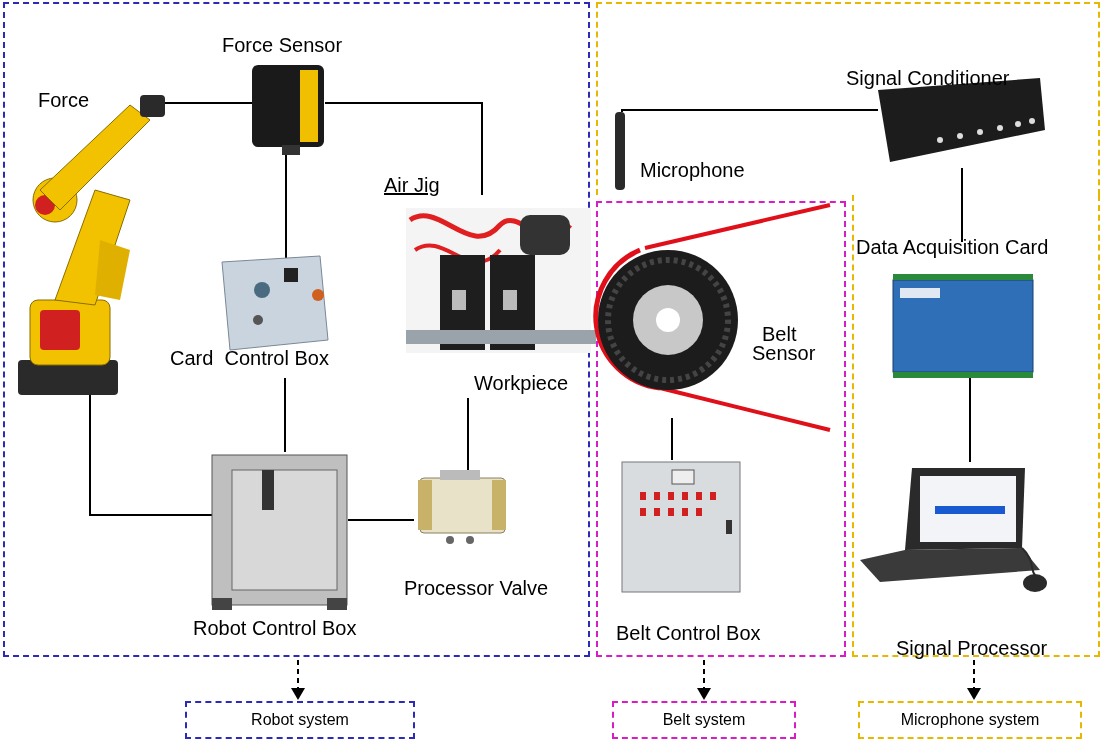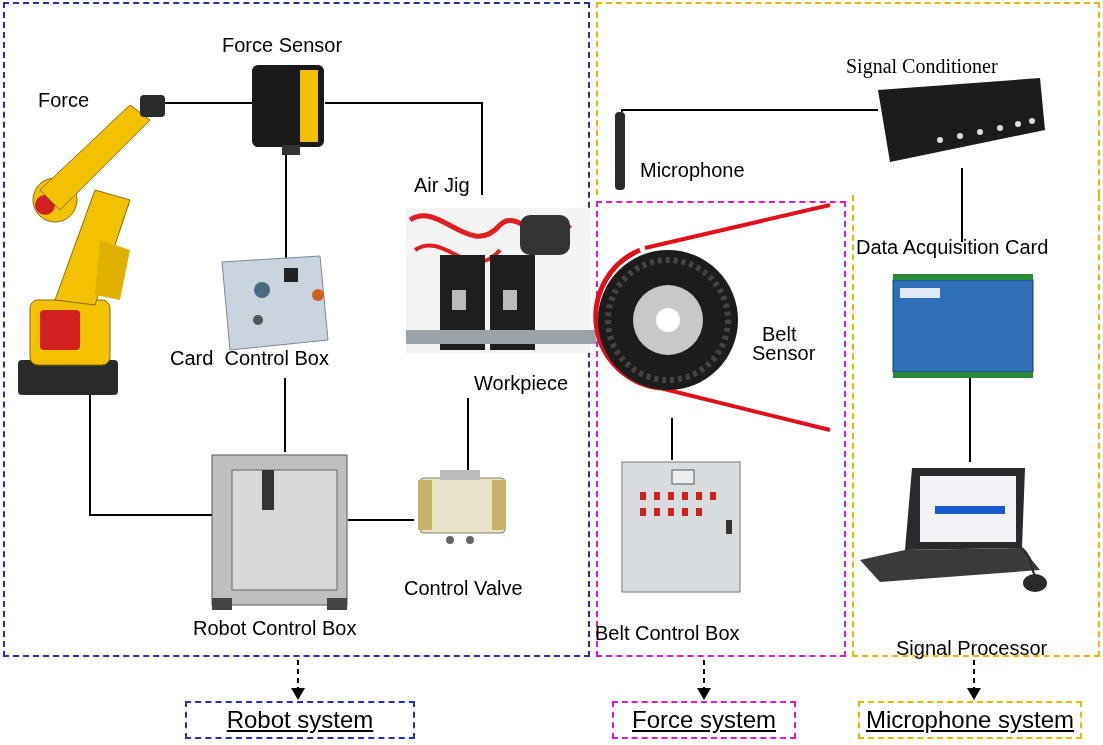--- a/index.html
+++ b/index.html
@@ -4,21 +4,21 @@
 <style>
   html, body { margin: 0; padding: 0; background: #ffffff; }
   body { width: 1103px; height: 745px; position: relative; overflow: hidden;
          font-family: "Liberation Sans", sans-serif; color: #000; }
   .label { position: absolute; font-size: 20px; white-space: nowrap; line-height: 1; }
   .box { position: absolute; box-sizing: border-box; }
   .blue { border: 2px dashed #2b2bb8; }
   .yellow { border: 2px dashed #e8b800; }
   .magenta { border: 2px dashed #d81cc8; }
   svg { position: absolute; left: 0; top: 0; }
-  .cap { position: absolute; font-size: 24px; text-align: center; line-height: 34px; box-sizing: border-box; text-decoration: underline; }
+  .cap { position: absolute; font-size: 16px; text-align: center; line-height: 34px; box-sizing: border-box; }
 </style>
 </head>
 <body>
 
 <div class="box blue" style="left:3px;top:2px;width:587px;height:655px;"></div>
 <div class="box yellow" style="left:596px;top:2px;width:504px;height:193px;border-bottom:none;"></div>
 <div class="box yellow" style="left:852px;top:195px;width:248px;height:462px;border-top:none;"></div>
 <div class="box magenta" style="left:596px;top:201px;width:250px;height:456px;"></div>
 
 <svg width="1103" height="745">
@@ -170,28 +170,28 @@
     <polygon points="697,688 711,688 704,700" fill="#000"></polygon>
   </g>
   <g>
     <line x1="974" y1="660" x2="974" y2="690" stroke="#000" stroke-width="2" stroke-dasharray="5 4"></line>
     <polygon points="967,688 981,688 974,700" fill="#000"></polygon>
   </g>
 </svg>
 
 <div class="label" style="left:222px;top:35px;">Force Sensor</div>
 <div class="label" style="left:38px;top:90px;">Force</div>
-<div class="label" style="left:414px;top:175px;">Air Jig</div>
+<div class="label" style="left:384px;top:175px;text-decoration:underline;">Air Jig</div>
 <div class="label" style="left:170px;top:348px;white-space:pre;">Card  Control Box</div>
 <div class="label" style="left:474px;top:373px;">Workpiece</div>
-<div class="label" style="left:404px;top:578px;">Control Valve</div>
+<div class="label" style="left:404px;top:578px;">Processor Valve</div>
 <div class="label" style="left:160px;top:618px;margin-left:33px;">Robot Control Box</div>
 <div class="label" style="left:640px;top:160px;">Microphone</div>
-<div class="label" style="left:846px;top:56px;font-family:Liberation Serif, serif;">Signal Conditioner</div>
+<div class="label" style="left:846px;top:68px;">Signal Conditioner</div>
 <div class="label" style="left:856px;top:237px;">Data Acquisition Card</div>
 <div class="label" style="left:762px;top:324px;">Belt</div>
 <div class="label" style="left:752px;top:343px;">Sensor</div>
-<div class="label" style="left:595px;top:623px;">Belt Control Box</div>
+<div class="label" style="left:616px;top:623px;">Belt Control Box</div>
 <div class="label" style="left:896px;top:618px;margin-top:20px;">Signal Processor</div>
 
 <div class="cap blue" style="left:185px;top:701px;width:230px;height:38px;">Robot system</div>
-<div class="cap magenta" style="left:612px;top:701px;width:184px;height:38px;">Force system</div>
+<div class="cap magenta" style="left:612px;top:701px;width:184px;height:38px;">Belt system</div>
 <div class="cap yellow" style="left:858px;top:701px;width:224px;height:38px;">Microphone system</div>
 
 </body></html>

